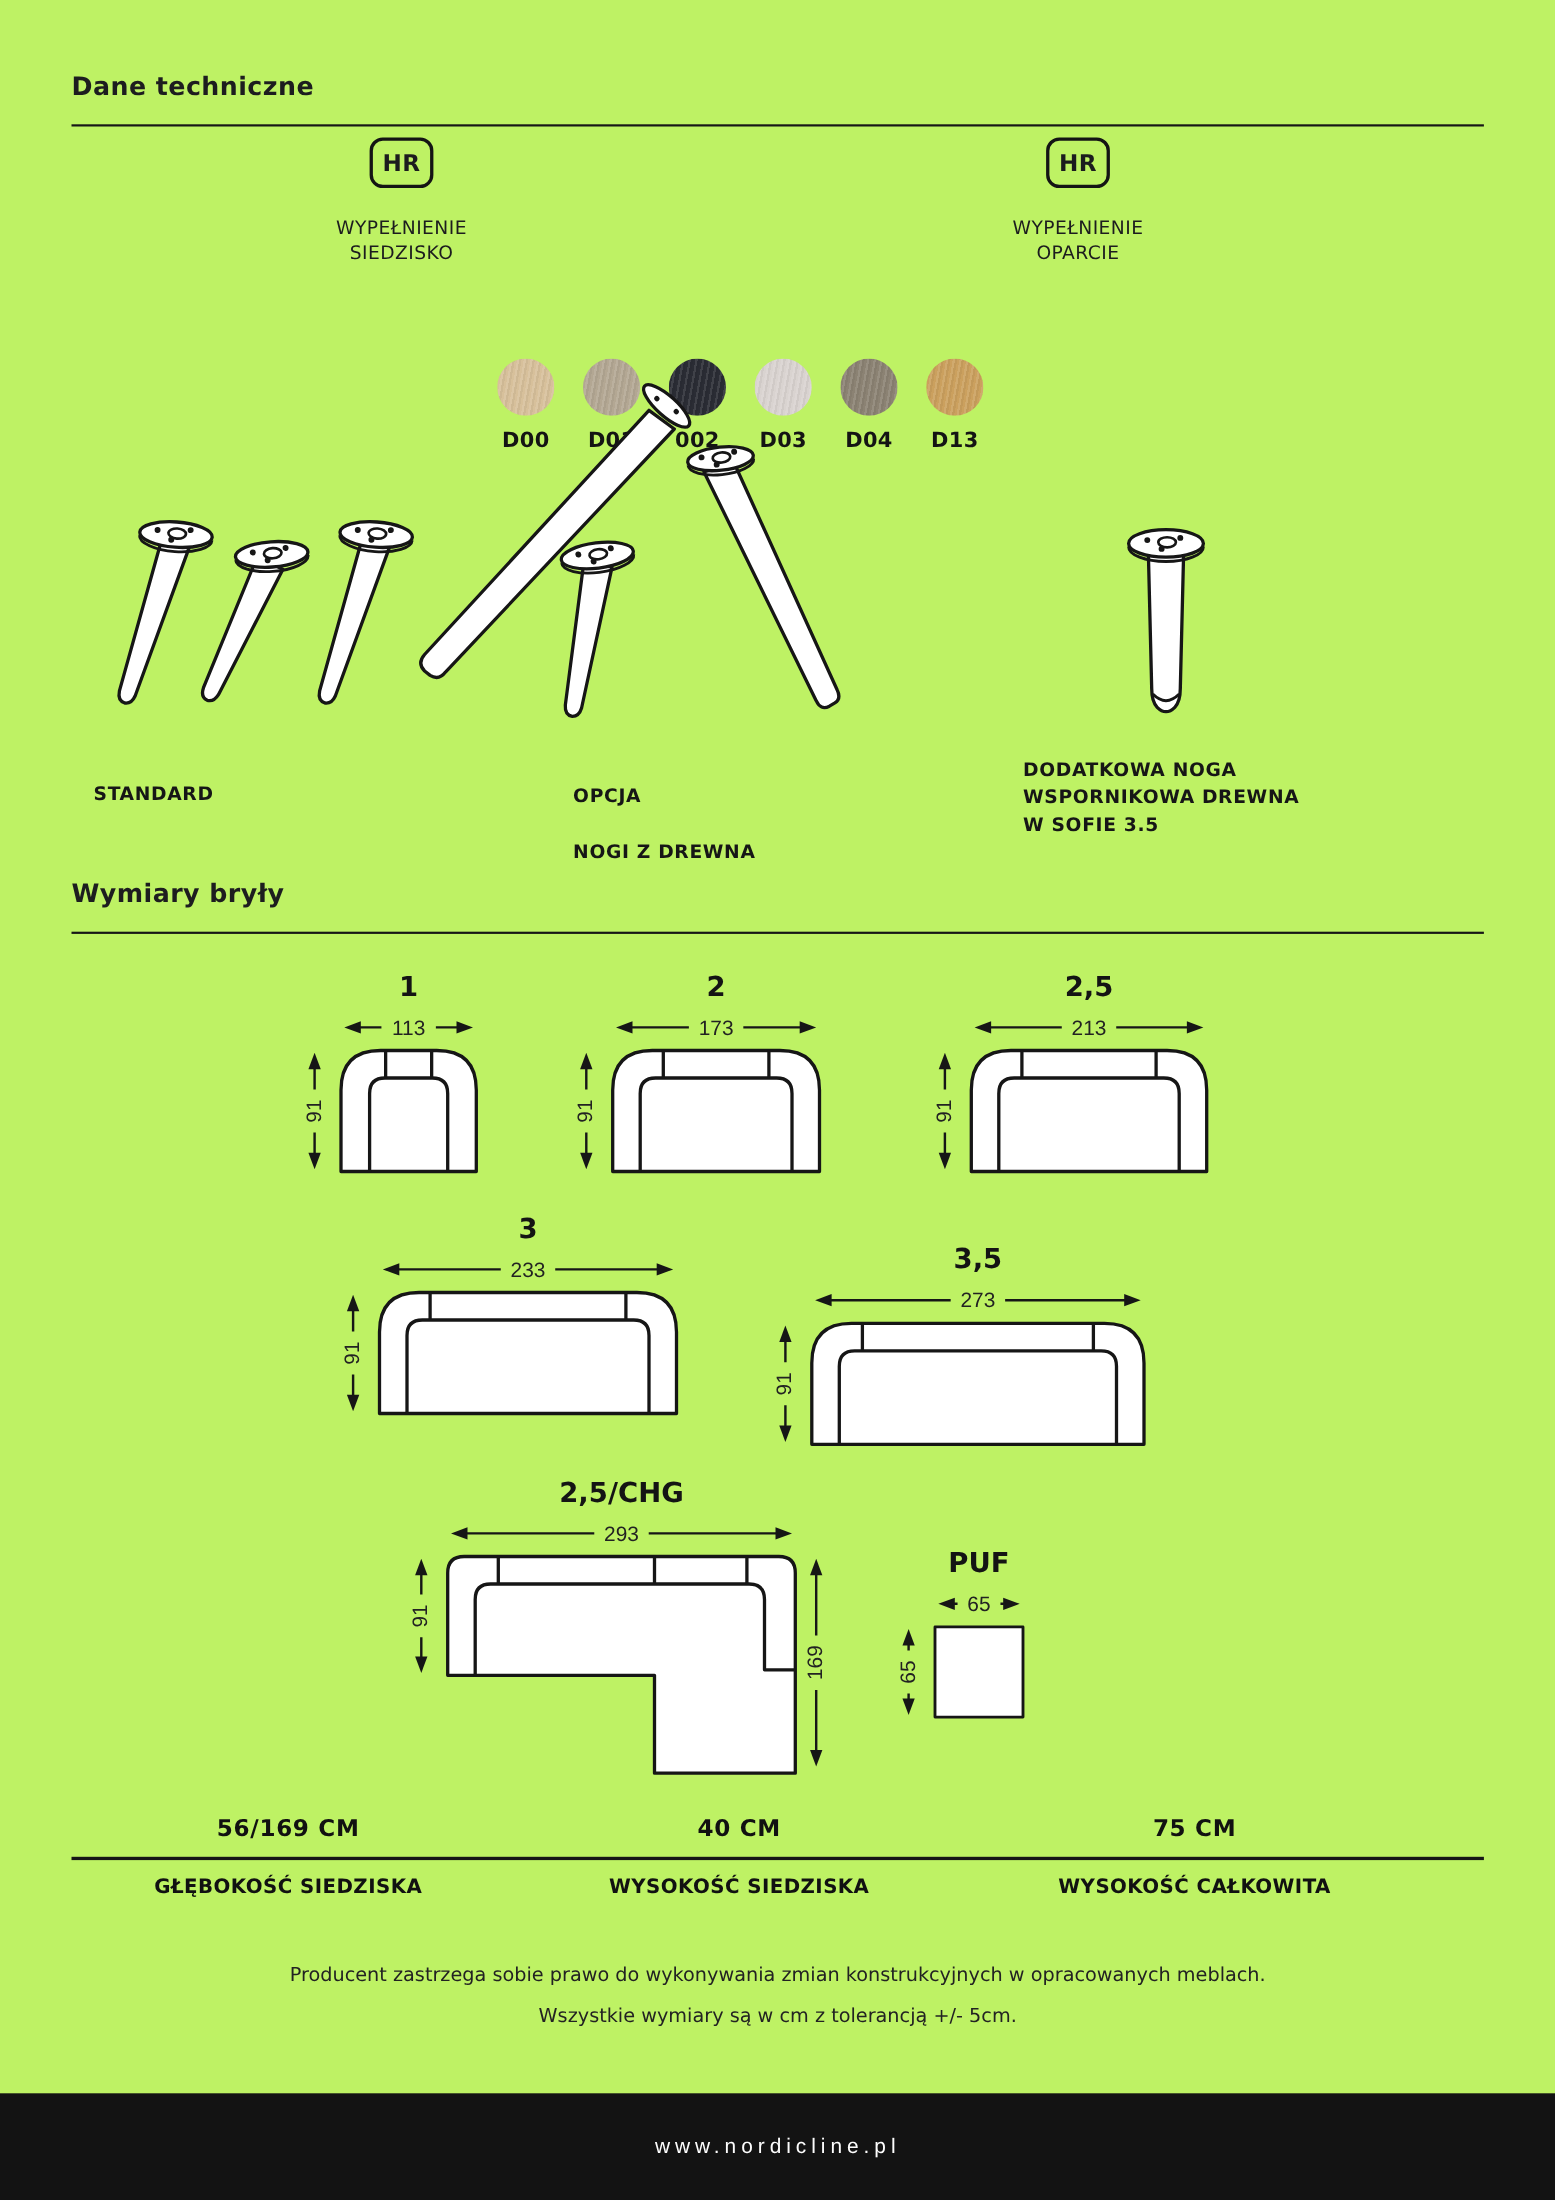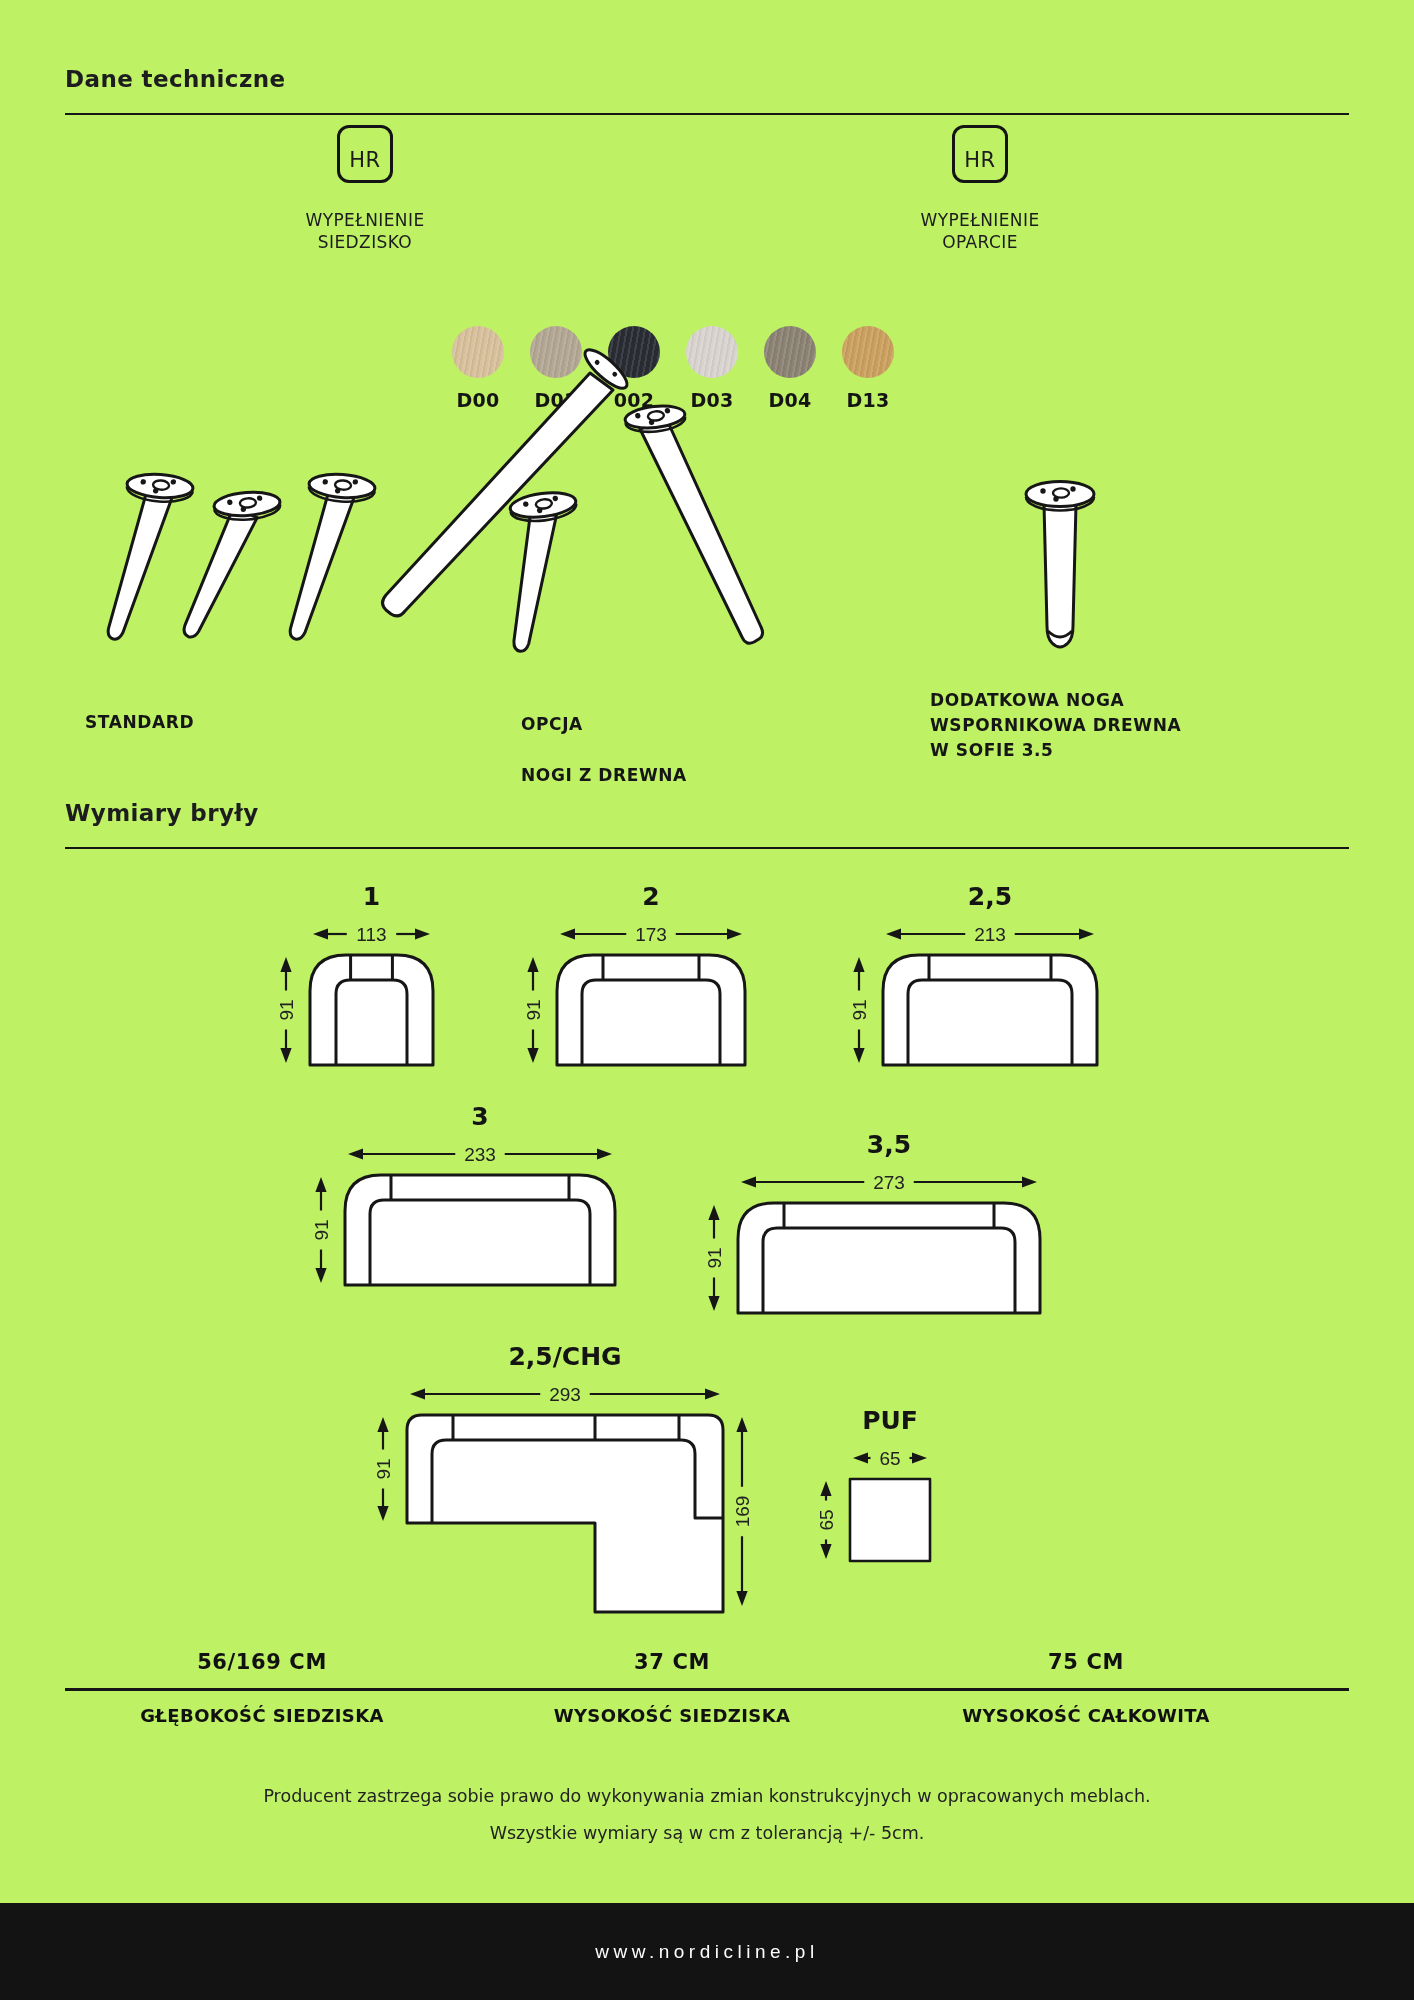--- a/index.html
+++ b/index.html
@@ -2,21 +2,21 @@
 <html><head>
 <meta charset="utf-8">
 <style>
   html,body{margin:0;padding:0;background:#e8e8e8;}
   #page{position:relative;width:1414px;height:2000px;background:#bef264;margin:0 auto;
         font-family:"DejaVu Sans","Liberation Sans",sans-serif;color:#1c1c1e;overflow:hidden;}
   .abs{position:absolute;}
   .h1{font-size:23px;font-weight:bold;letter-spacing:.4px;color:#1d1d1f;}
   .rule{position:absolute;height:0;border-top:2.5px solid #161616;}
   .badge{display:inline-block;border:3.2px solid #141414;border-radius:12px;
-         padding:22px 9px 9px 9px;font-weight:normal;font-size:21px;letter-spacing:.5px;line-height:1;}
+         padding:10px 9px 9px 9px;font-weight:bold;font-size:21px;letter-spacing:.5px;line-height:1;}
   .fill-col{position:absolute;width:300px;text-align:center;}
   .fill-label{margin-top:26px;font-weight:normal;font-size:17px;letter-spacing:.4px;line-height:1.32;}
   .swatch-row{position:absolute;left:452px;top:326px;display:flex;gap:26px;}
   .swatch{width:52px;text-align:center;}
   .swatch .dot{width:52px;height:52px;border-radius:50%;
       background-image:repeating-linear-gradient(100deg,rgba(255,255,255,.10) 0 2px,rgba(0,0,0,0.045) 2px 4px,rgba(255,255,255,0) 4px 6px);}
   .swatch .code{margin-top:11px;font-size:19px;font-weight:600;letter-spacing:.3px;color:#141414;}
   .caption{position:absolute;text-align:left;font-weight:bold;font-size:17px;letter-spacing:.6px;color:#161616;}
   .meas-val{position:absolute;text-align:center;font-weight:bold;font-size:21px;letter-spacing:.6px;color:#111;}
   .meas-lab{position:absolute;text-align:center;font-weight:bold;font-size:18px;letter-spacing:.4px;color:#111;}
@@ -293,21 +293,21 @@
           <text x="34" y="119" text-anchor="middle" dominant-baseline="central" class="dim" transform="rotate(-90 34 119)">65</text>
           <g transform="translate(58 78)" fill="none" stroke="#161616" stroke-width="3" stroke-linejoin="round">
             <rect x="0" y="0" width="80" height="82" fill="#fff" stroke-width="2.6"></rect>
           </g>
         </svg></div>
     </div>
 
   <div id="meas">
       <div class="meas-val" style="left: 62px; top: 1650px; width: 400px;">56/169 CM</div>
       <div class="meas-lab" style="left: 62px; top: 1705px; width: 400px;">GŁĘBOKOŚĆ SIEDZISKA</div>
-      <div class="meas-val" style="left: 472px; top: 1650px; width: 400px;">37 CM</div>
+      <div class="meas-val" style="left: 472px; top: 1650px; width: 400px;">40 CM</div>
       <div class="meas-lab" style="left: 472px; top: 1705px; width: 400px;">WYSOKOŚĆ SIEDZISKA</div>
       <div class="meas-val" style="left: 886px; top: 1650px; width: 400px;">75 CM</div>
       <div class="meas-lab" style="left: 886px; top: 1705px; width: 400px;">WYSOKOŚĆ CAŁKOWITA</div>
     </div>
   <div class="rule" style="left:65px;top:1688px;width:1284px;border-top-width:3px;"></div>
 
   <div class="disc" style="top:1778px;">
     <div>Producent zastrzega sobie prawo do wykonywania zmian konstrukcyjnych w opracowanych meblach.</div>
     <div>Wszystkie wymiary są w cm z tolerancją +/- 5cm.</div>
   </div>

